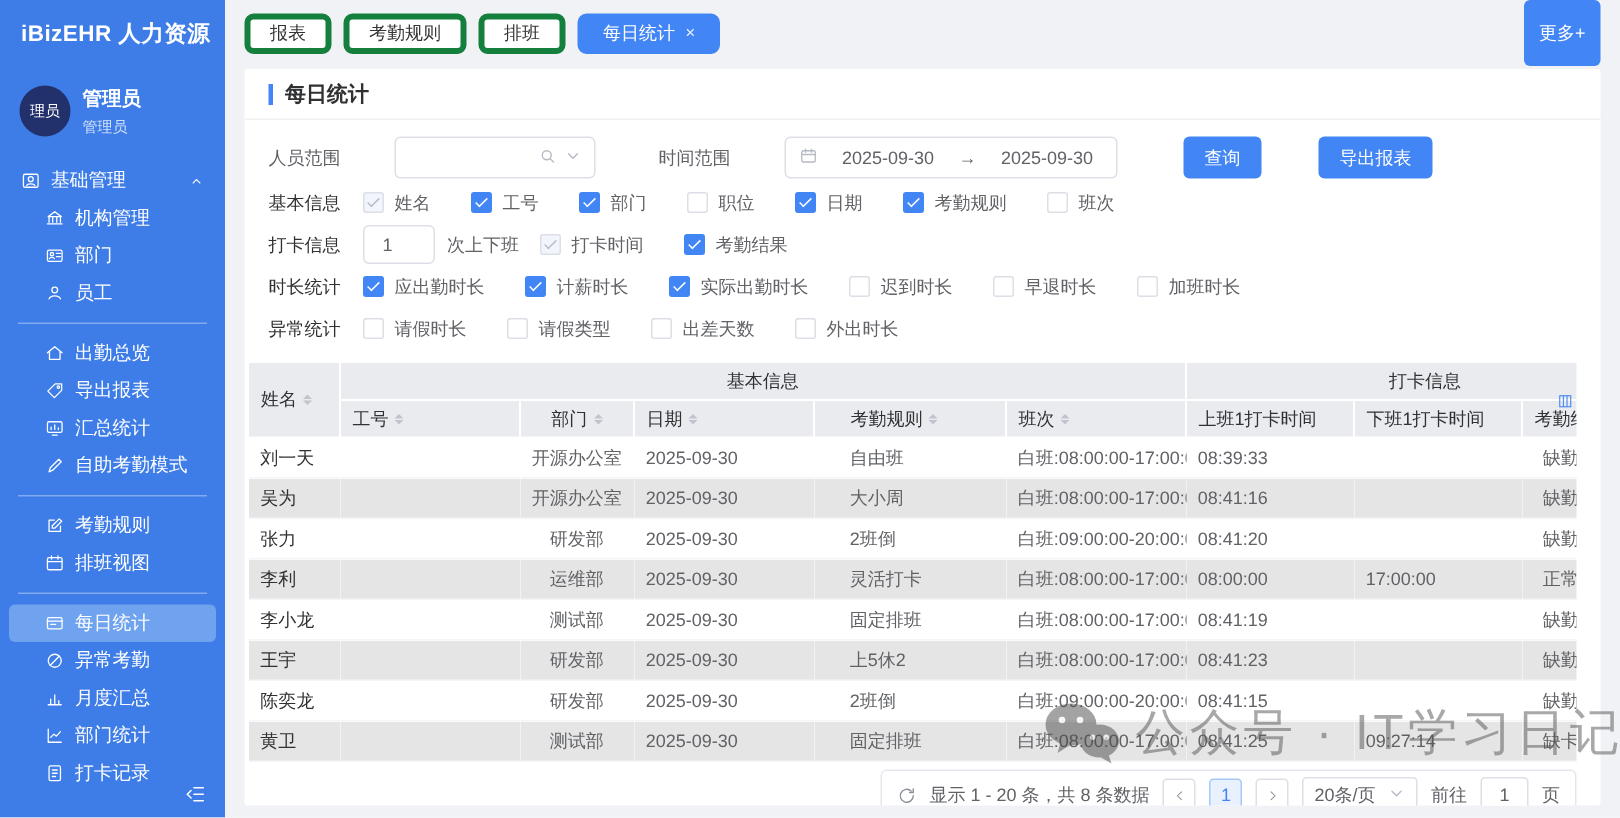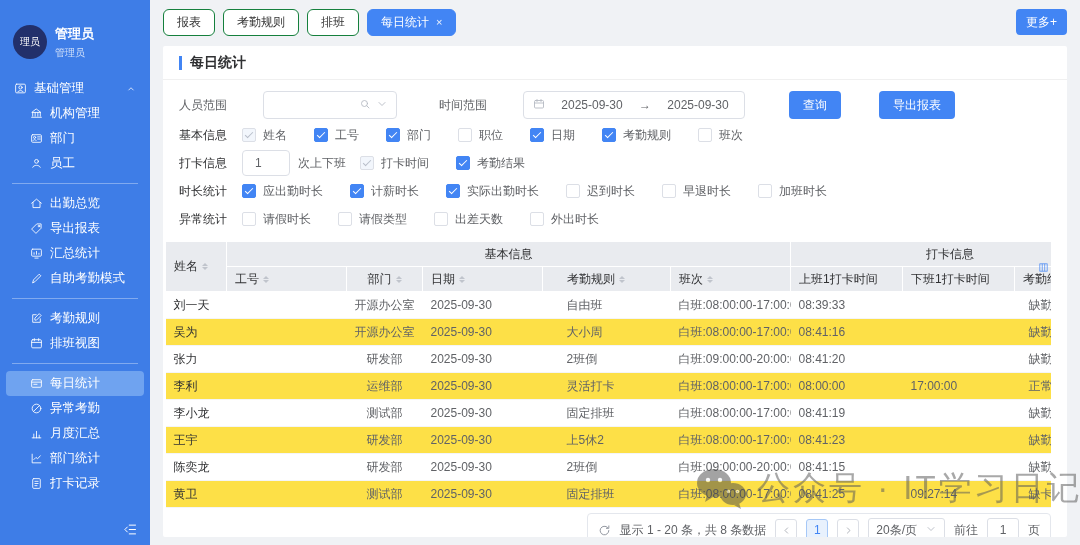--- a/index.html
+++ b/index.html
@@ -27,25 +27,25 @@
   .m-item .chev { margin-right:14px; display:flex; }
   .chev svg { width:10px; height:10px; stroke:#fff; fill:none; stroke-width:1.8; }
   .m-item.active { background:#6FA3F0; border-radius:4px; margin:0 6px; padding-left:24px; }
   .m-div { border-top:1px solid rgba(255,255,255,.35); margin:7px 12px; }
   .collapse-btn { position:absolute; right:12px; bottom:8px; display:flex; cursor:pointer; }
   .collapse-btn svg { width:15px; height:15px; stroke:#fff; fill:none; stroke-width:1.6; stroke-linecap:round; }
 
   
   .main { position:absolute; left:150px; top:0; right:0; bottom:0; background:#F0F2F5; }
   .tabbar { height:44px; display:flex; align-items:center; padding:0 13px; gap:8px; }
-  .tab { height:27px; padding:0 13px; background:#fff; border:1px solid #15803d; border-radius:6px;
+  .tab { height:27px; padding:0 13px; background:#fff; border:4px solid #15803d; border-radius:6px;
     display:flex; align-items:center; font-size:12px; color:#333; cursor:pointer; }
   .tab.active { background:#4285F4; border-color:#4285F4; color:#fff; gap:7px; }
   .tab .x { font-size:11px; opacity:.9; }
-  .more-btn { margin-left:auto; height:26px; padding:0 10px; background:#4285F4; color:#fff;
+  .more-btn { margin-left:auto; height:44px; padding:0 10px; background:#4285F4; color:#fff;
     border:none; border-radius:4px; font-size:12px; cursor:pointer; }
 
   .card { position:absolute; left:13px; right:13px; top:46px; bottom:8px; background:#fff;
     border-radius:2px; overflow:hidden; }
   .title-row { height:34px; display:flex; align-items:center; padding-left:16px;
     border-bottom:1px solid #F0F0F0; }
   .title-bar { width:3px; height:14px; background:#4285F4; margin-right:8px; }
   .page-title { font-size:14px; font-weight:bold; color:#303133; }
 
   .filter-row { display:flex; align-items:center; padding:11px 16px 2px; font-size:12px; color:#606266;gap:28px; }
@@ -79,21 +79,21 @@
   .suffix { margin-right:14px; }
 
   
   .table-wrap { margin:8px 16px 0 2px; overflow:hidden; position:relative; height:268px; }
   table { border-collapse:collapse; table-layout:fixed; width:944px; font-size:12px; }
   th { background:#E9EBEF; color:#303133; font-weight:400; height:25px;
     border:1px solid #fff; padding:0 8px; text-align:left; white-space:nowrap; overflow:hidden; }
   th.grp { text-align:center; }
   td { height:27px; padding:0 8px; color:#606266; white-space:nowrap; overflow:hidden;
     border-bottom:1px solid #F4F5F7; }
-  tr.zebra td { background:#fde047; }
+  tr.zebra td { background:#e5e5e5; }
   td.name { color:#303133; }
   th.c-dept, td.c-dept { text-align:center; }
   th.c-rule, td.c-rule { padding-left:24px; }
   td.c-res { padding-left:14px; }
   .sort-th { display:inline-flex; align-items:center; gap:4px; cursor:pointer; }
   .carets { display:inline-flex; flex-direction:column; gap:1px; }
   .car { width:0; height:0; border:3.5px solid transparent; }
   .car.up { border-bottom-color:#C0C4CC; border-top:none; }
   .car.down { border-top-color:#C0C4CC; border-bottom:none; }
   .tbl-setting { position:absolute; right:2px; top:21px; cursor:pointer; display:flex; }
@@ -119,20 +119,21 @@
     gap:10px; pointer-events:none; }
   .wm-icon { opacity:.5; }
   .wm-text { font-size:33px; color:#5a5a5a; opacity:.52; letter-spacing:3px; white-space:nowrap; }
 </style>
 </head>
 <body>
 
 <div class="app">
 
   <aside class="sidebar">
+    <div class="logo">iBizEHR 人力资源</div>
     <div class="user">
       <div class="avatar">理员</div>
       <div class="user-meta">
         <div class="user-name">管理员</div>
         <div class="user-role">管理员</div>
       </div>
     </div>
     <nav class="menu">
       <div class="m-item">
         <span class="mi">

